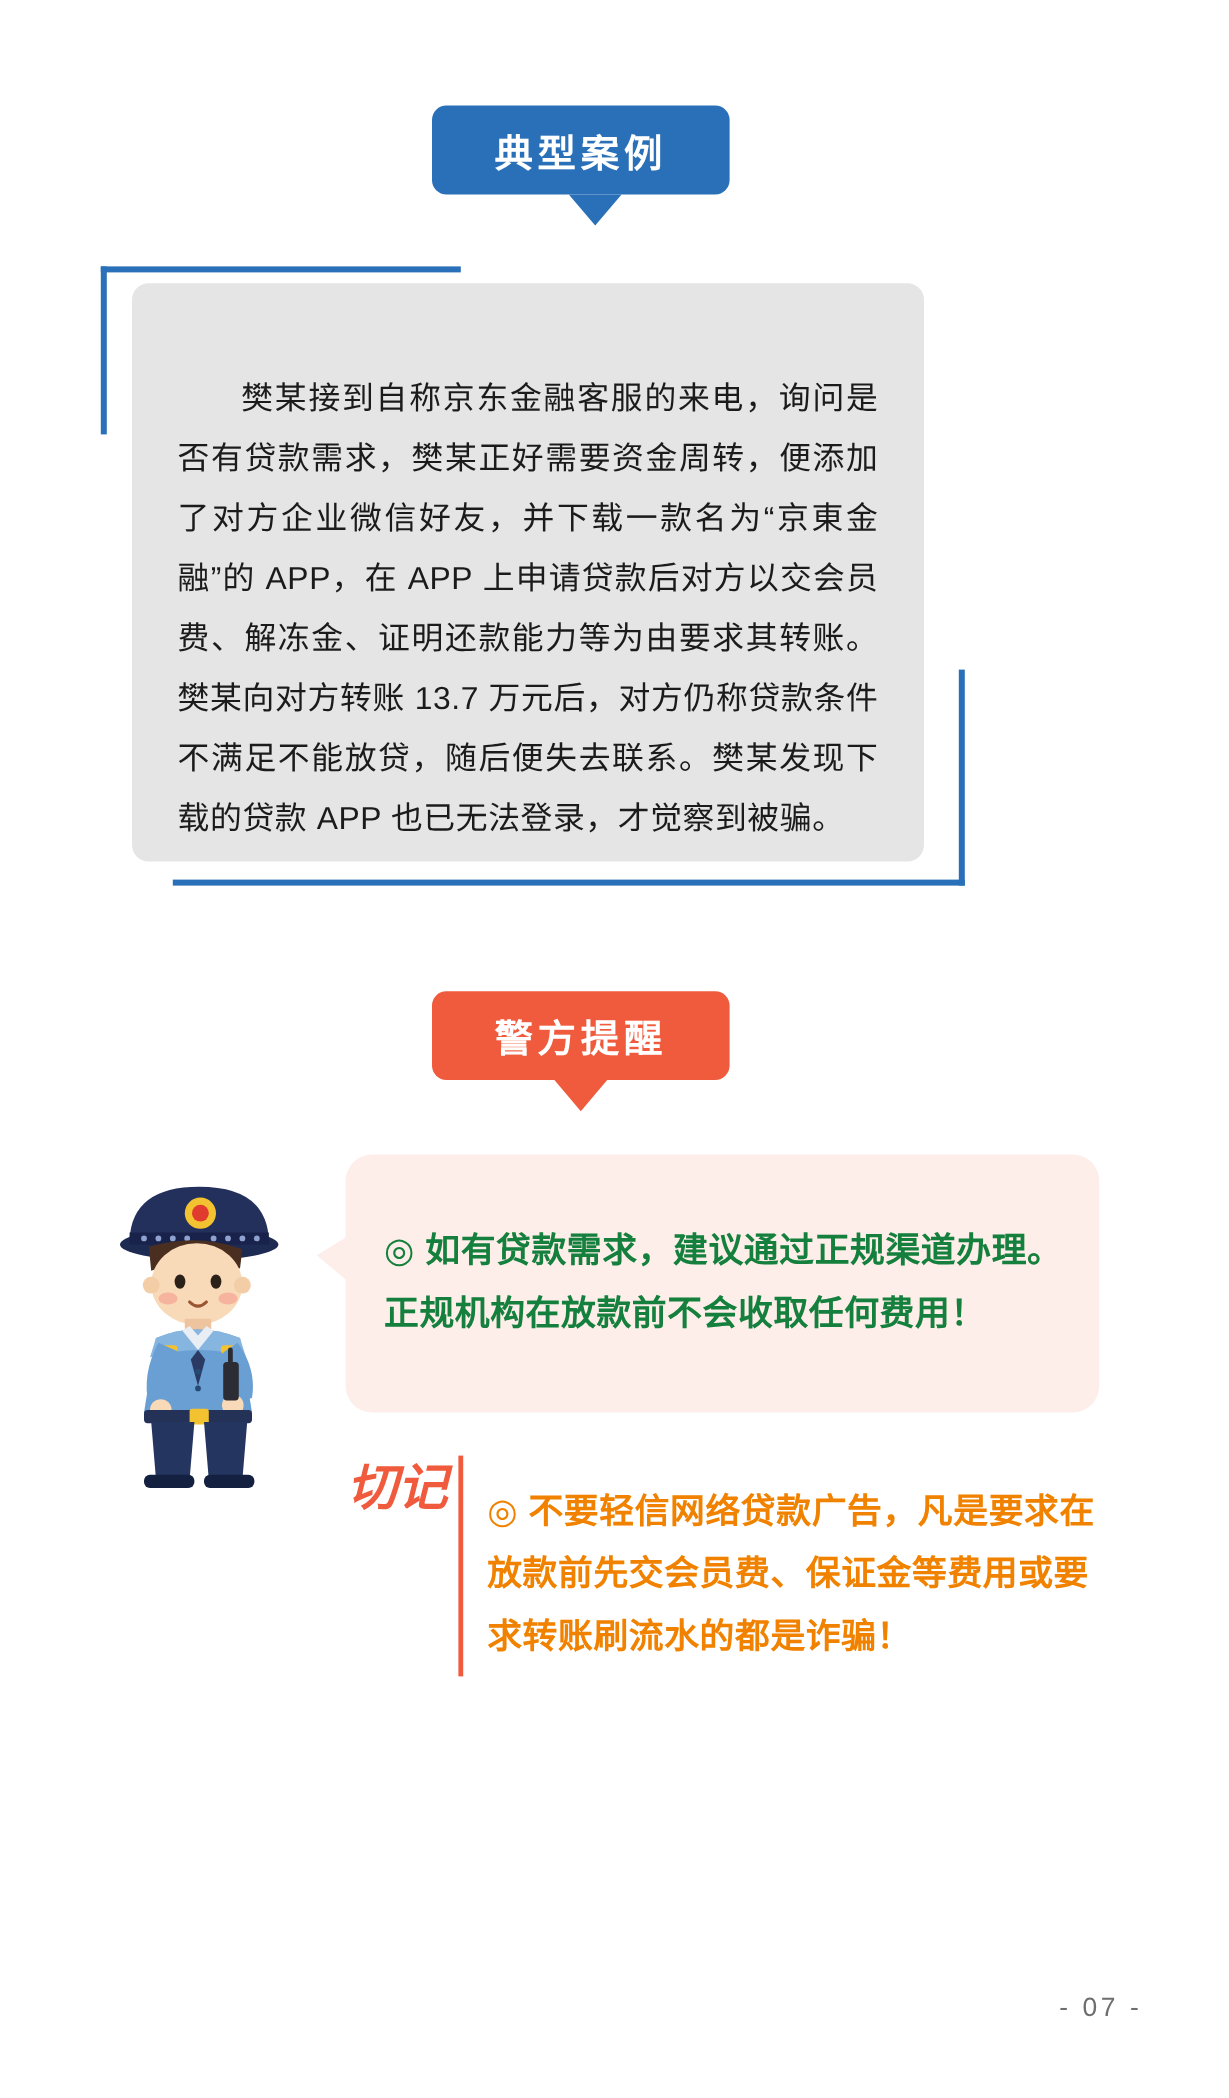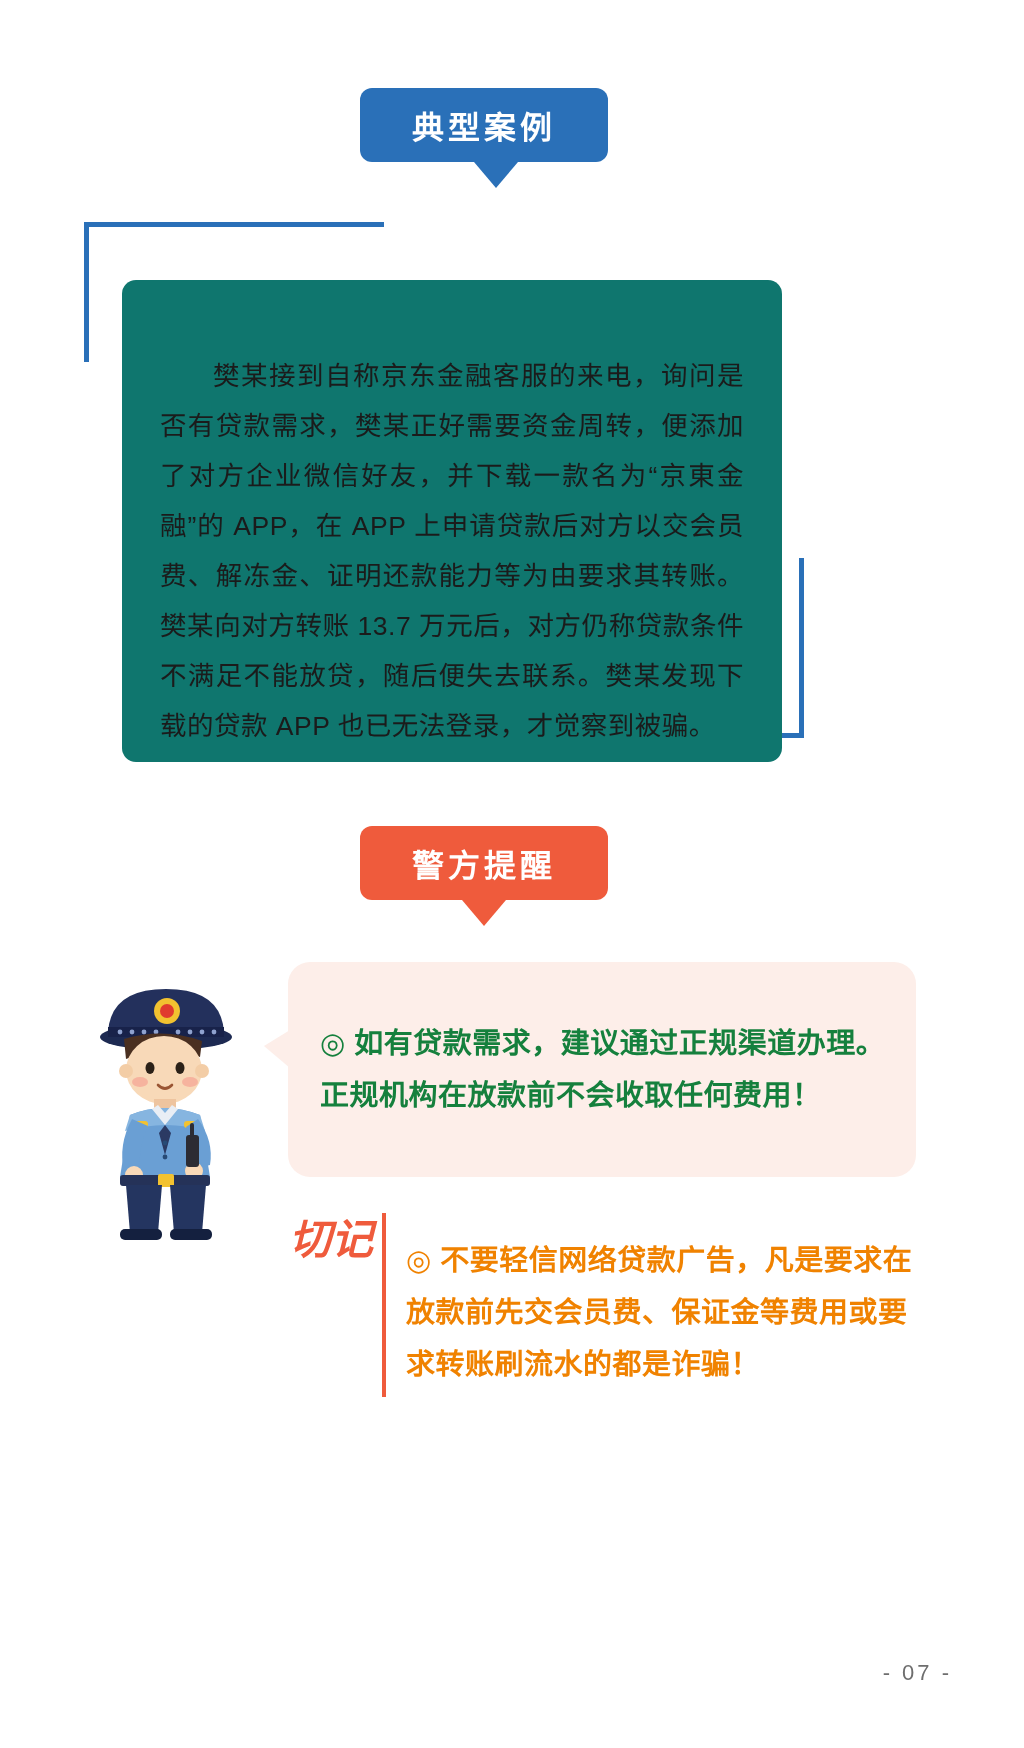--- a/index.html
+++ b/index.html
@@ -61,29 +61,28 @@
   }
   
   .case-frame .tl-h { left: 0; top: 0; width: 300px; height: 5px; }
   .case-frame .tl-v { left: 0; top: 0; width: 5px; height: 140px; }
   
   .case-frame .br-h { right: 0; bottom: 0; width: 660px; height: 5px; }
   .case-frame .br-v { right: 0; bottom: 0; width: 5px; height: 180px; }
 
   .case-box {
     position: absolute;
-    left: 38px;
+    left: 26px;
     top: 14px;
     width: 660px;
     height: 482px;
-    background: #0f766e;
+    background: #e5e5e5;
     border-radius: 14px;
     box-sizing: border-box;
     padding: 44px 38px 30px 38px;
-    margin-top: 44px;
   }
   .case-text {
     font-size: 26.5px;
     line-height: 50px;
     color: #1b1b1b;
     text-align: justify;
     text-indent: 2em;
     letter-spacing: 0.5px;
     font-family: "Liberation Sans", "DejaVu Sans", sans-serif;
   }

